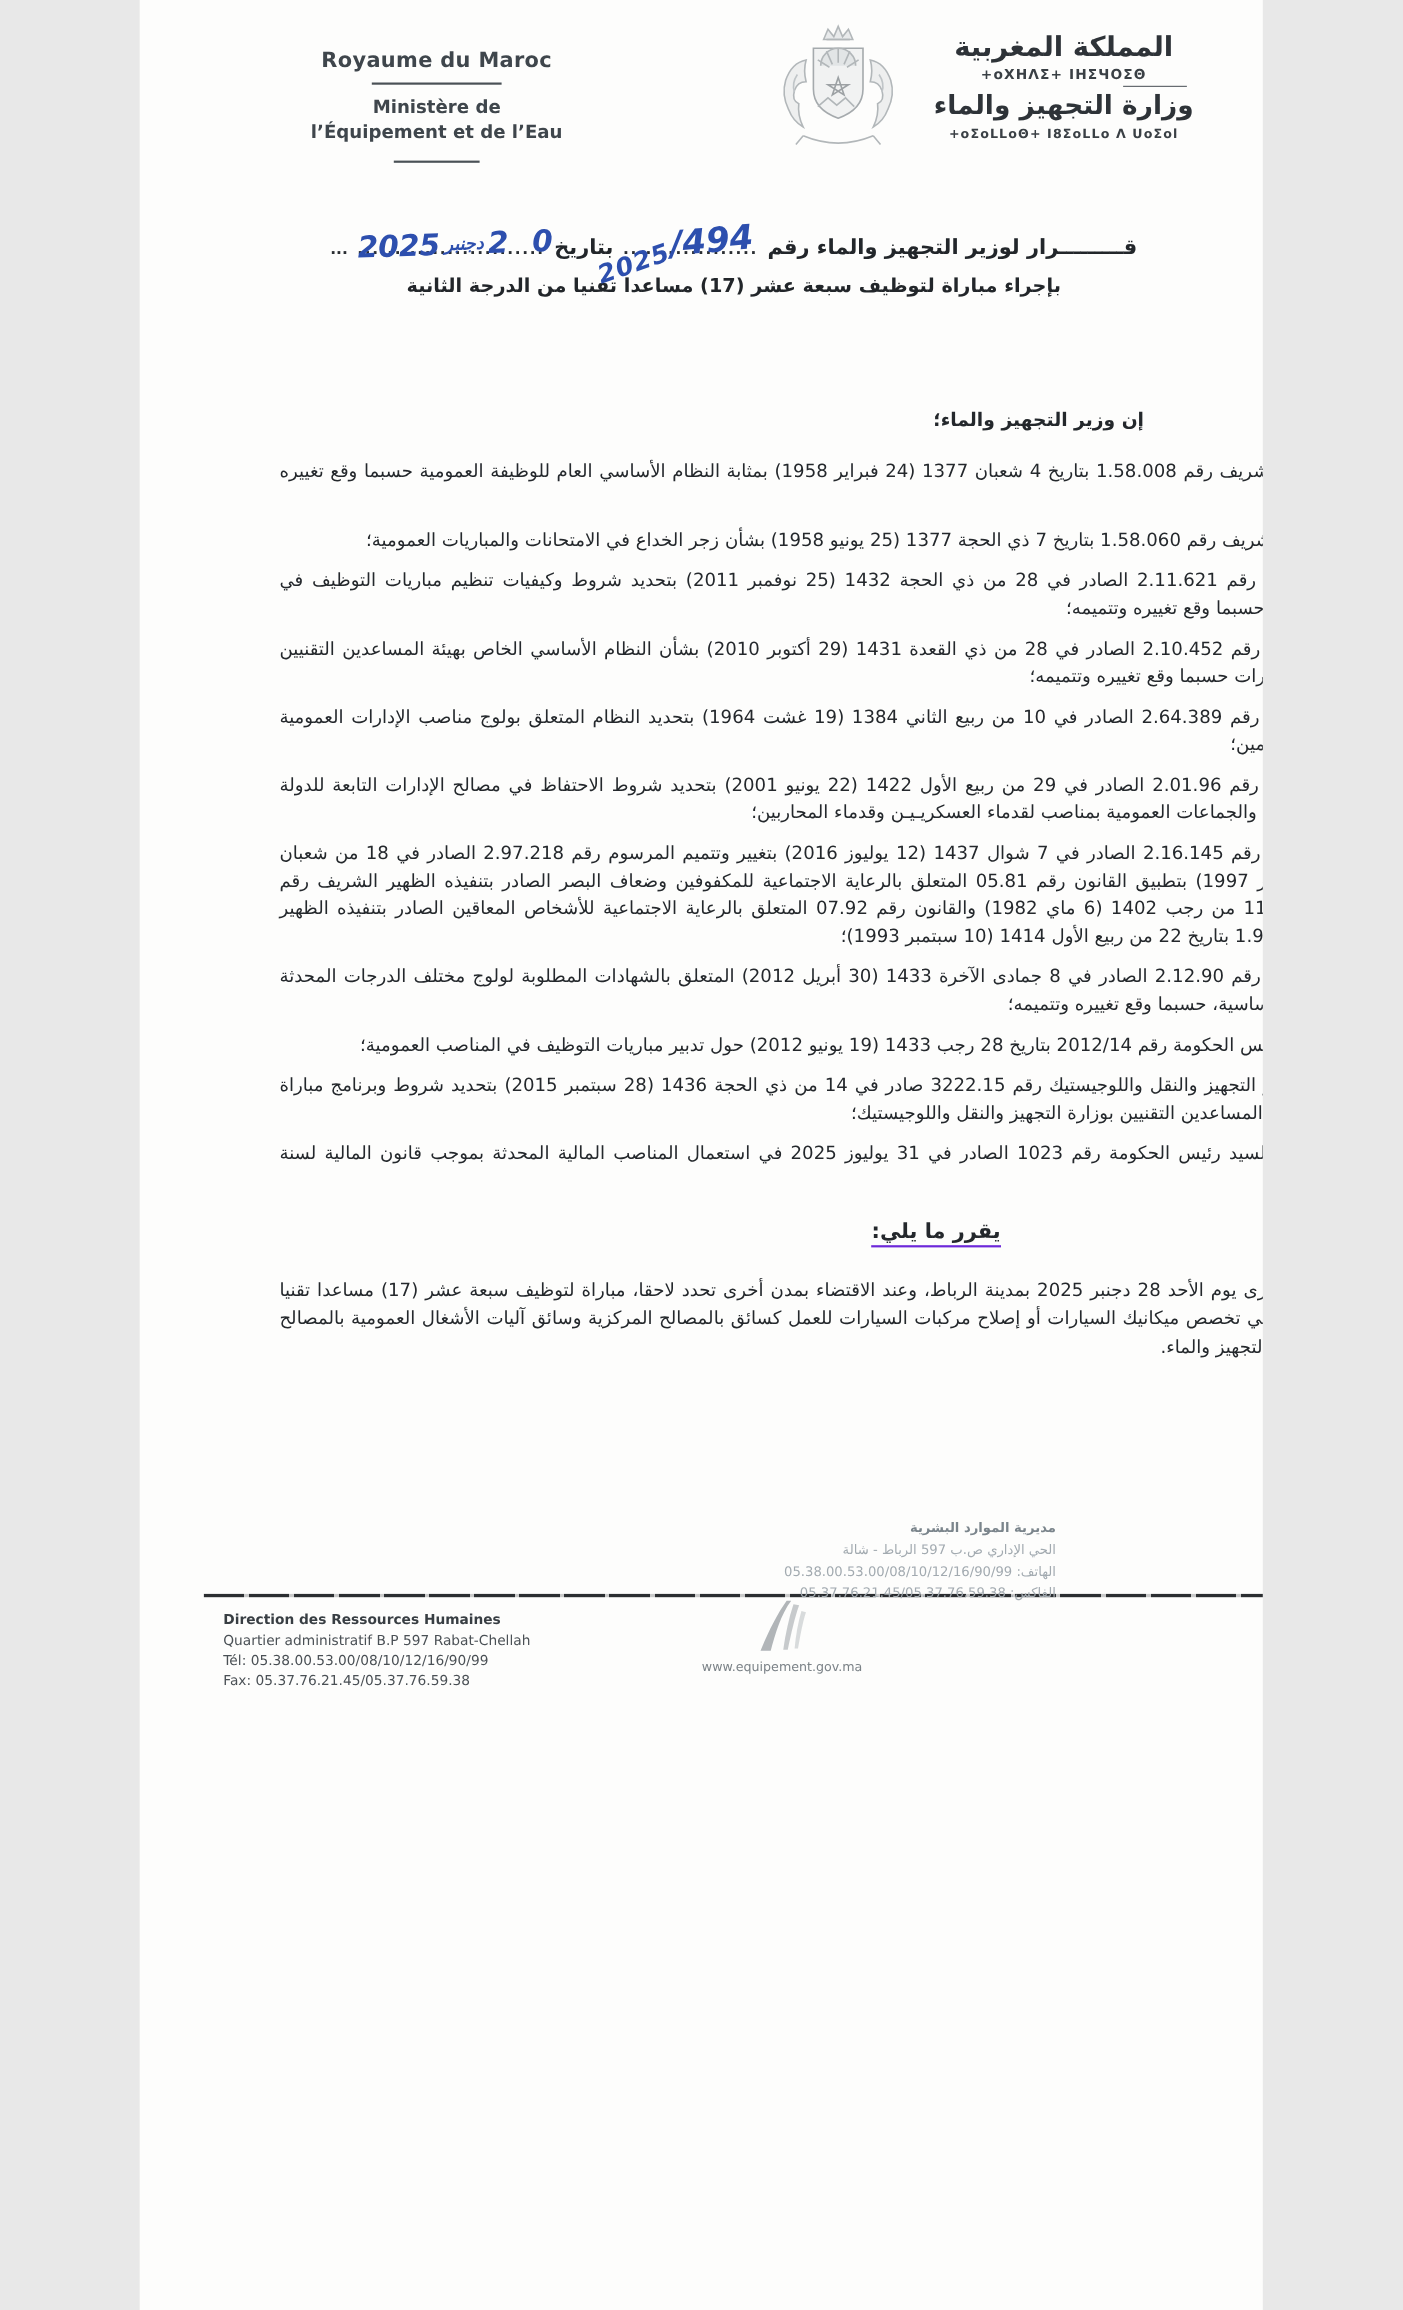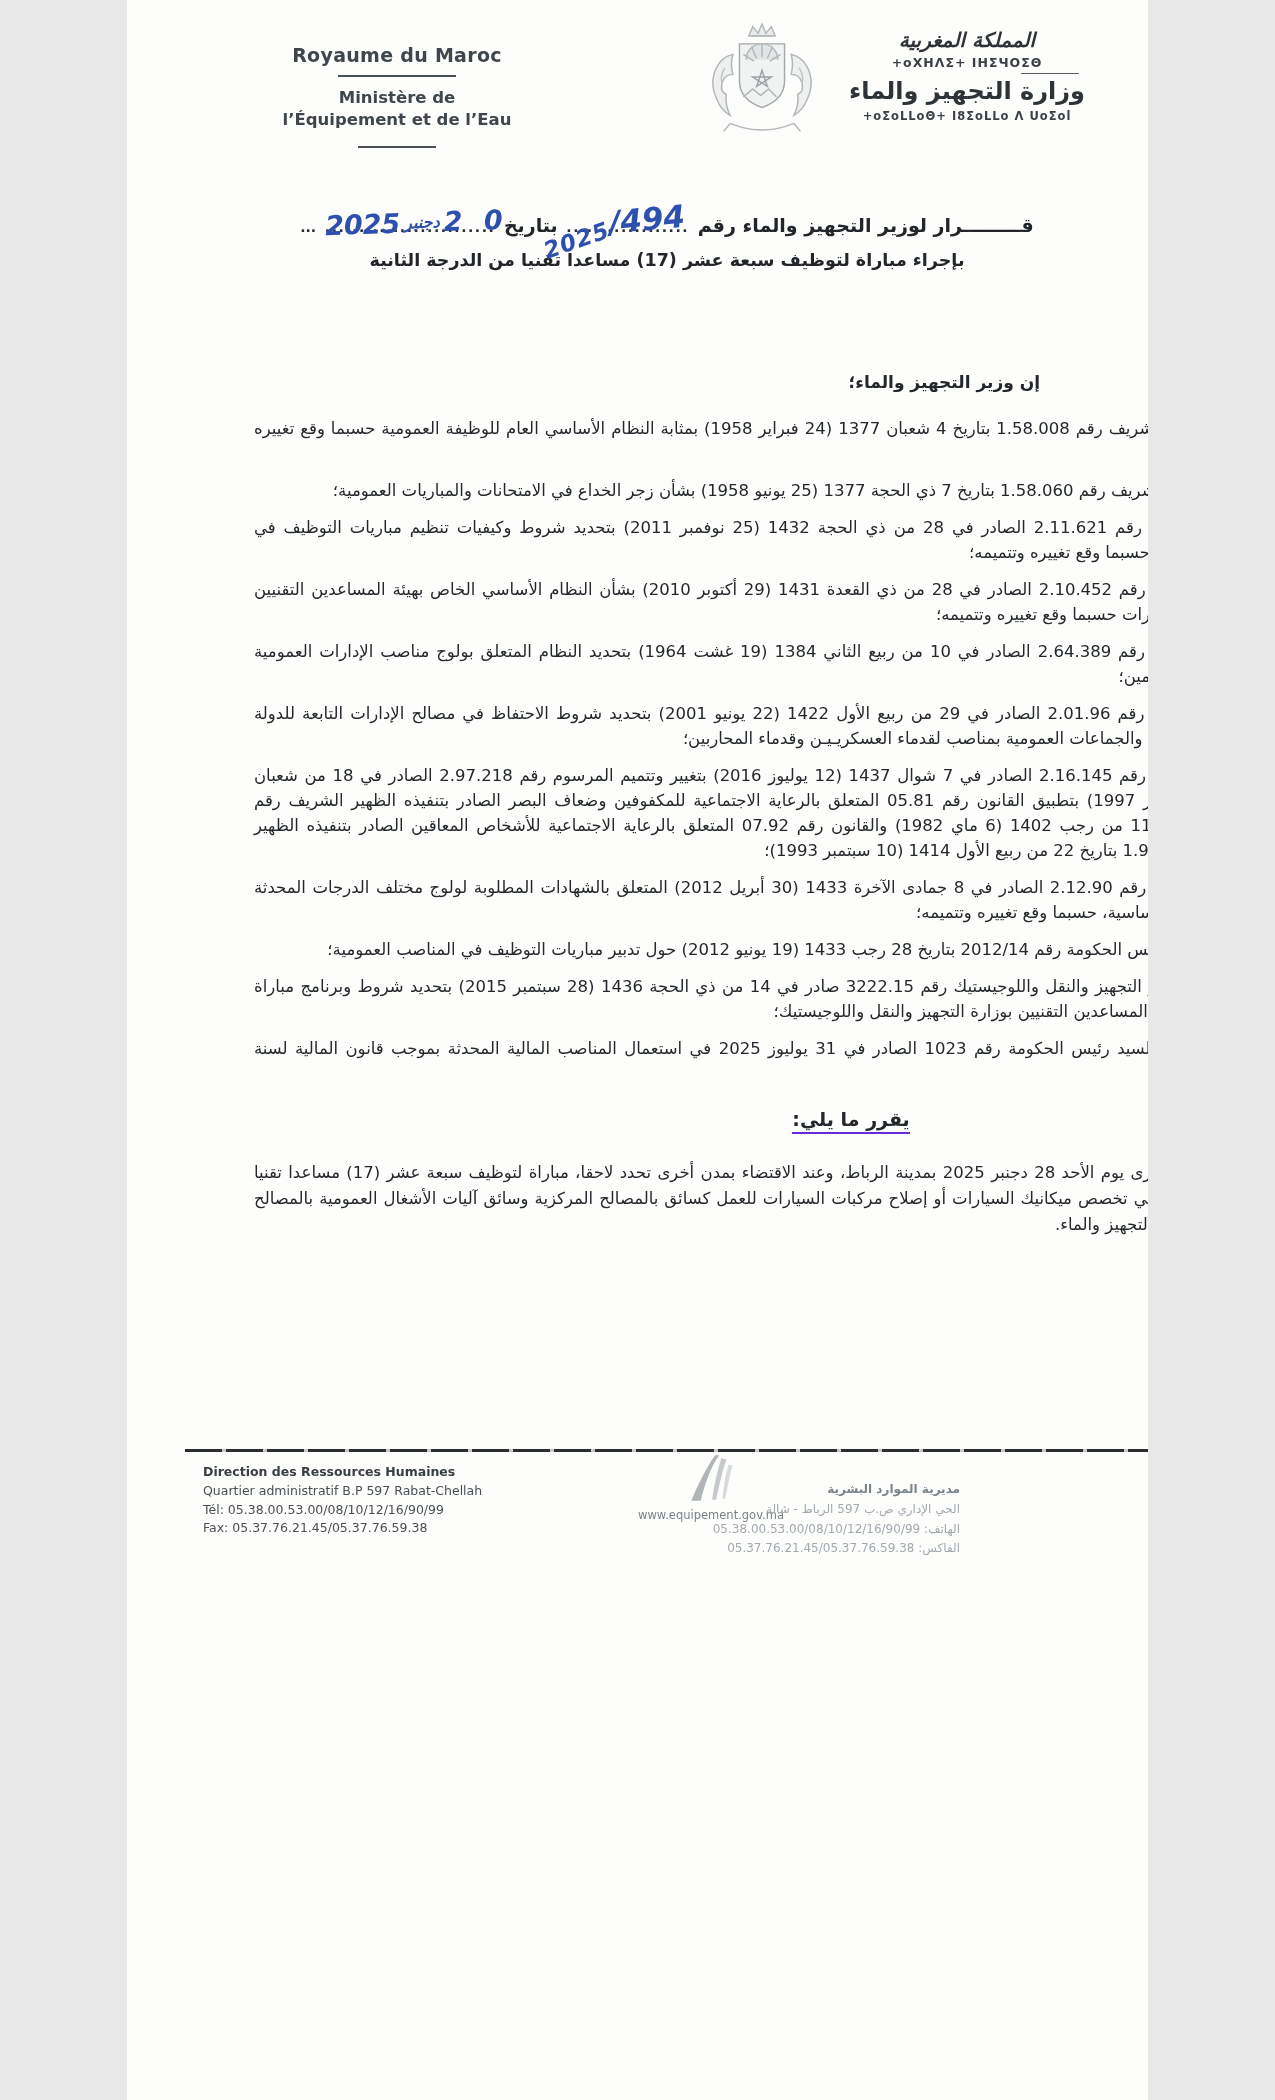--- a/index.html
+++ b/index.html
@@ -15,21 +15,21 @@
   
   .hdr-left{position:absolute;left:138px;top:44px;width:264px;text-align:center;color:#3f464c;}
   .hdr-left .royaume{font-size:19px;font-weight:700;letter-spacing:.3px;}
   .rule-sm{height:0;border-top:2px solid #4a5156;width:118px;margin:9px auto 10px auto;}
   .hdr-left .ministere{font-size:16.5px;font-weight:700;line-height:1.35;}
   .rule-xs{height:0;border-top:2px solid #4a5156;width:78px;margin:14px auto 0 auto;}
 
   .emblem{position:absolute;left:566px;top:20px;width:138px;height:122px;opacity:.75;filter:blur(.3px);}
 
   .hdr-right{position:absolute;left:690px;top:28px;width:300px;text-align:center;direction:rtl;}
-  .kingdom-ar{font-size:20px;font-weight:700;color:#2e3338;font-style:italic;}
+  .kingdom-ar{font-size:25px;font-weight:700;color:#2e3338;}
   .tifinagh{font-size:12.5px;font-weight:700;color:#3a4045;letter-spacing:1px;margin-top:3px;direction:ltr;text-align:center;}
   .mini-rule{height:0;border-top:1.5px solid #575d62;width:58px;margin:3px 38px 3px auto;}
   .ministry-ar{font-size:24px;font-weight:700;color:#2e3338;margin-top:1px;}
   .tifinagh2{font-size:11.5px;margin-top:4px;}
 
   
   .title-wrap{position:absolute;top:214px;left:140px;width:800px;direction:rtl;text-align:center;}
   .title-line1{font-size:19px;font-weight:700;color:#22262a;white-space:nowrap;}
   .blank{display:inline-block;position:relative;margin:0 2px;}
   .dots{font-size:14px;letter-spacing:1.5px;color:#2a2e32;font-weight:700;}
@@ -51,21 +51,21 @@
   .article .art-label{font-weight:700;text-decoration:underline;}
 
   
   .footer-rule{position:absolute;top:1449px;left:58px;width:1180px;height:3px;
     background:repeating-linear-gradient(90deg,#2b2e31 0 37px,rgba(43,46,49,.25) 37px 41px);}
   .foot-left{position:absolute;left:76px;top:1463px;font-size:12.5px;line-height:1.5;color:#4a5055;}
   .foot-left .f1{font-weight:600;color:#383e43;}
   .foot-left .f3,.foot-left .f4{color:#5c6principal369;}
   .foot-center-logo{position:absolute;left:553px;top:1452px;width:62px;height:52px;opacity:.8;}
   .foot-site{position:absolute;left:486px;top:1508px;width:196px;text-align:center;font-size:11.5px;color:#7b8287;}
-  .foot-right{position:absolute;right:188px;top:1480px;width:320px;direction:rtl;text-align:right;font-size:12px;line-height:1.65;color:#a2aab0;}
+  .foot-right{position:absolute;right:188px;top:1380px;width:320px;direction:rtl;text-align:right;font-size:12px;line-height:1.65;color:#a2aab0;}
   .foot-right .fr1{color:#7b858c;font-weight:600;}
 </style>
 </head>
 <body>
 
 <div class="page">
 
   <div class="hdr-left">
     <div class="royaume">Royaume du Maroc</div>
     <div class="rule-sm"></div>

